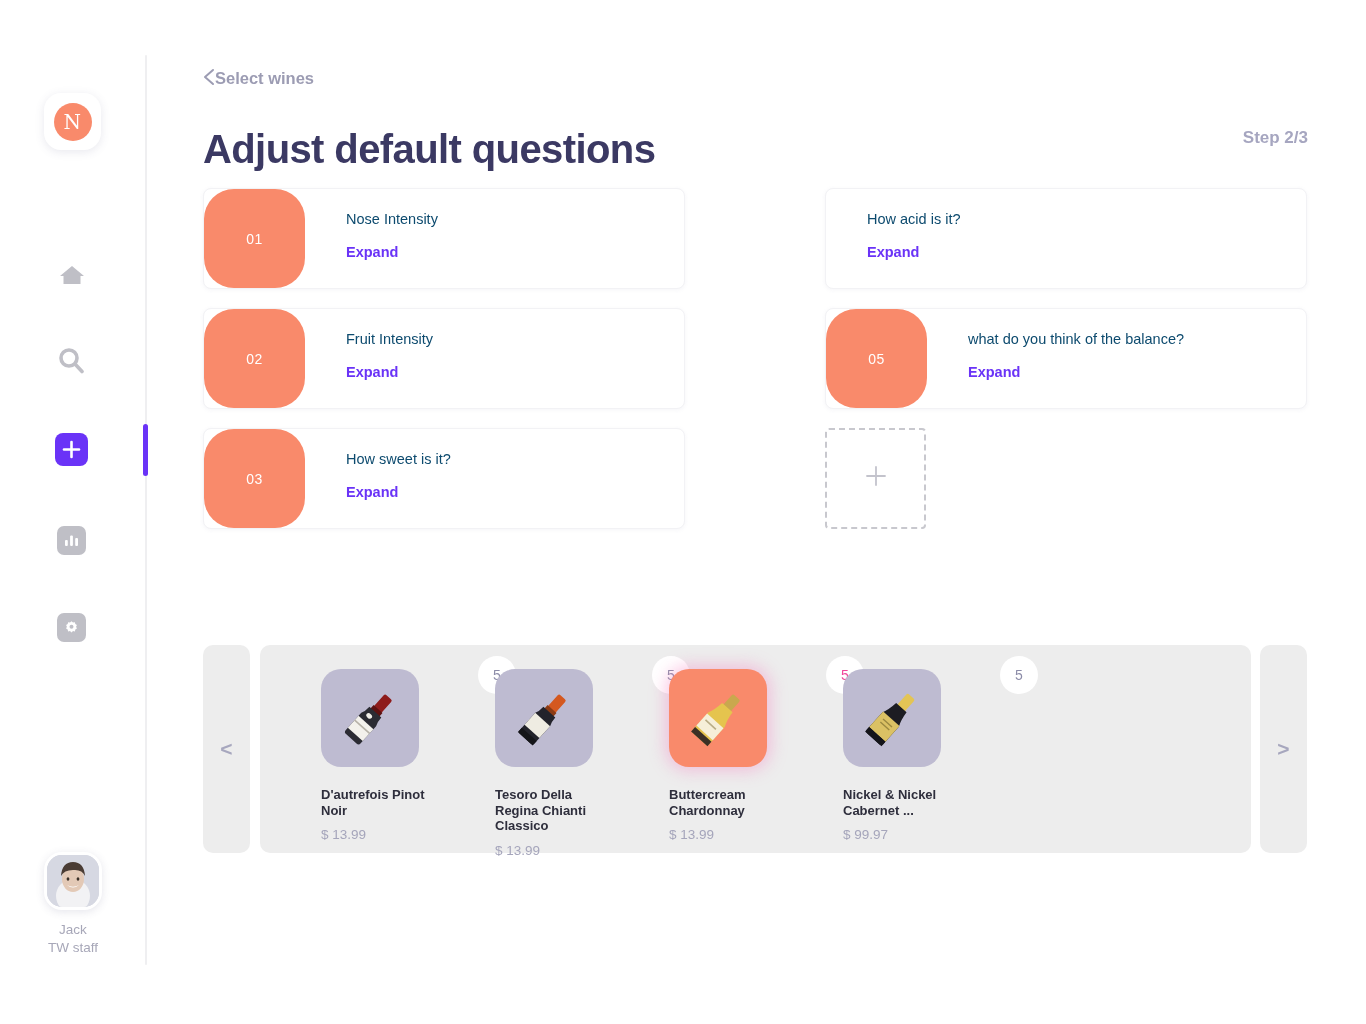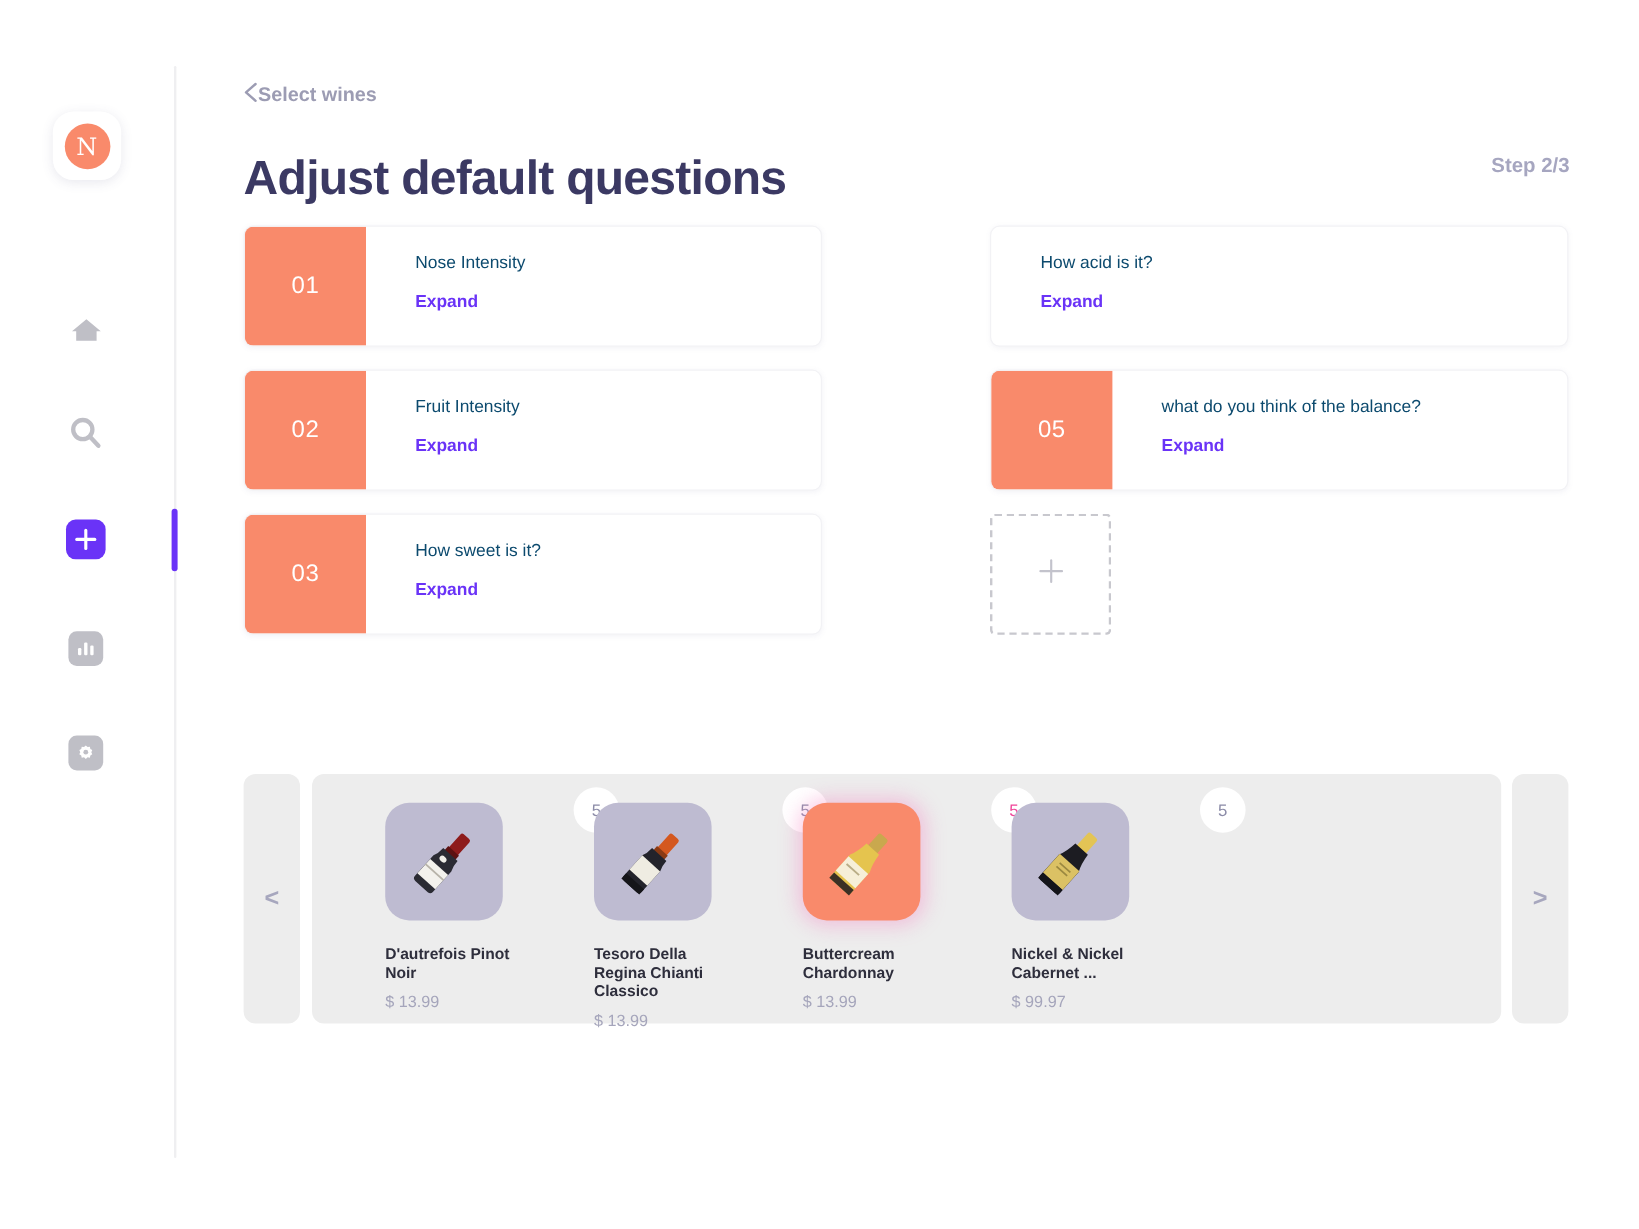--- a/index.html
+++ b/index.html
@@ -112,22 +112,23 @@
     border: 1px solid #F2F2F5;
     box-shadow: 0 1px 4px rgba(120,120,150,0.07);
     display: flex; align-items: stretch;
     overflow: hidden;
   }
   .q-num {
     width: 101px; flex: 0 0 101px;
     background: #F98A6B;
     color: #ffffff;
     display: flex; align-items: center; justify-content: center;
-    font-size: 20px; font-weight: 500;
+    font-size: 14px; font-weight: 500;
     letter-spacing: .4px;
+    border-radius: 30px;
   }
   .q-body { flex: 1; padding: 22px 0 0 41px; }
   .q-text { font-size: 14.5px; color: #0c4a6e; font-weight: 500; }
   .q-expand {
     margin-top: 17px;
     font-size: 14.5px; color: #6A33F7; font-weight: 700;
     cursor: pointer; display: inline-block;
   }
 
   .add-card {
@@ -246,20 +247,35 @@
       <span class="gray-tile">
         <svg width="15" height="15" viewBox="0 0 15 15">
           <path d="M7.5 1.2 L9 2.6 L10.9 2.2 L11.3 4.1 L12.9 5 L12.1 6.8 L12.9 8.6 L11.3 9.5 L10.9 11.4 L9 11 L7.5 12.4 L6 11 L4.1 11.4 L3.7 9.5 L2.1 8.6 L2.9 6.8 L2.1 5 L3.7 4.1 L4.1 2.2 L6 2.6 Z" fill="#fff"></path>
           <circle cx="7.5" cy="6.8" r="2" fill="#BFBFC6"></circle>
         </svg>
       </span>
     </div>
 
     <div id="active-indicator"></div>
 
+    <div id="profile">
+      <div id="avatar">
+        <svg width="52" height="52" viewBox="0 0 52 52">
+          <rect width="52" height="52" fill="#d6d8e2"></rect>
+          <circle cx="26" cy="41" r="17" fill="#f2f2f4"></circle>
+          <ellipse cx="26" cy="24" rx="11" ry="13" fill="#e3c9b6"></ellipse>
+          <path d="M14 21 Q15 7 26 7 Q37 7 38 21 Q35 14 26 15 Q17 15 14 21 Z" fill="#4a3c34"></path>
+          <ellipse cx="21" cy="24" rx="1.4" ry="1.8" fill="#3a3028"></ellipse>
+          <ellipse cx="31" cy="24" rx="1.4" ry="1.8" fill="#3a3028"></ellipse>
+          <path d="M20 30 Q26 35 32 30 Q26 33.5 20 30 Z" fill="#fff"></path>
+        </svg>
+      </div>
+      <div id="profile-name">Jack</div>
+      <div id="profile-role">TW staff</div>
+    </div>
   </div>
 
   <div id="breadcrumb">
     <span class="chev">
       <svg width="12" height="18" viewBox="0 0 12 18">
           <polyline points="10,2 2,9 10,16" fill="none" stroke="#9C9CB3" stroke-width="2" stroke-linecap="round" stroke-linejoin="round"></polyline>
         </svg>
     </span>
     <span id="breadcrumb-label">Select wines</span>
   </div>

